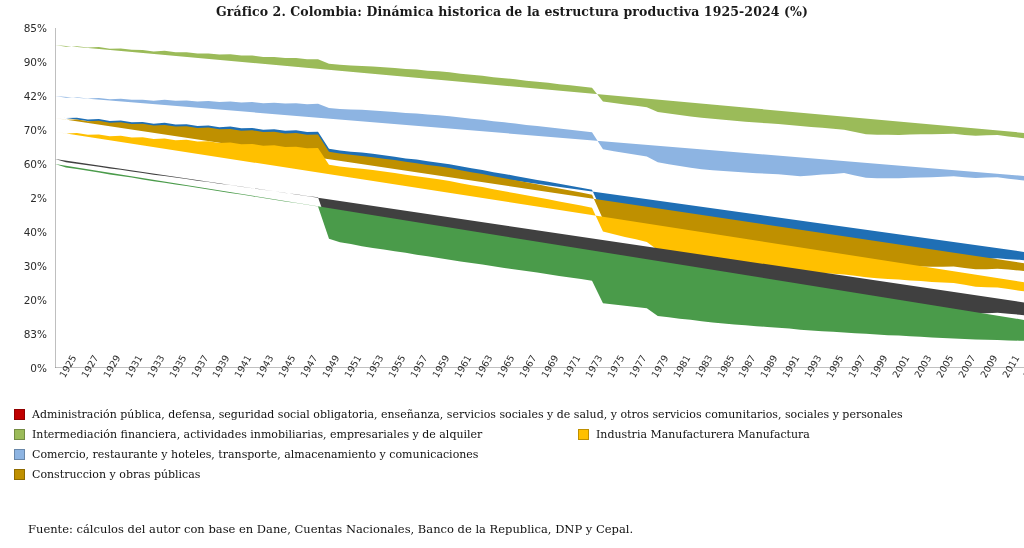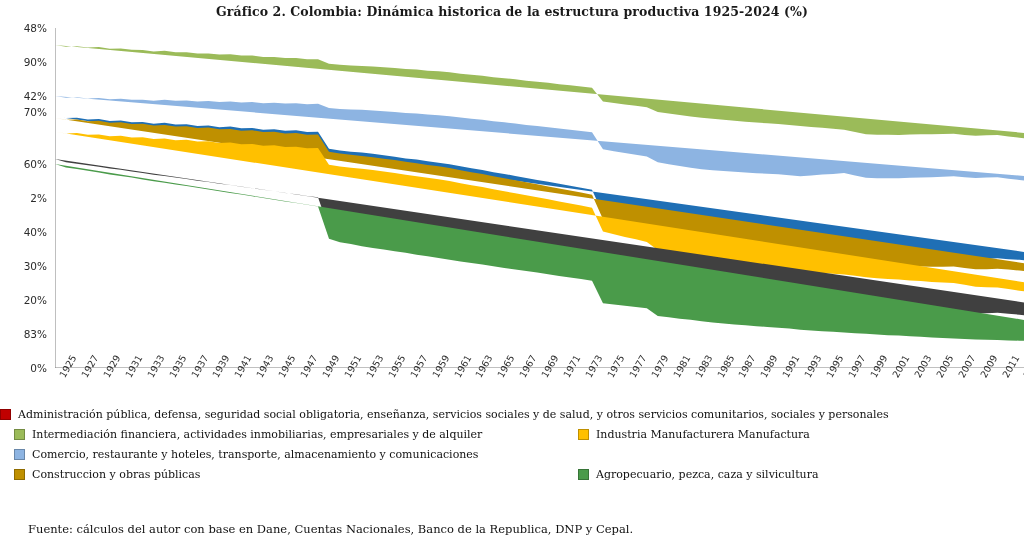--- a/index.html
+++ b/index.html
@@ -98,24 +98,24 @@
 
 <div id="chart-area">
   <div class="ylabels" id="ylabels">
       <div class="ylabel" style="top: 340px;">0%</div>
       <div class="ylabel" style="top: 306px;">83%</div>
       <div class="ylabel" style="top: 272px;">20%</div>
       <div class="ylabel" style="top: 238px;">30%</div>
       <div class="ylabel" style="top: 204px;">40%</div>
       <div class="ylabel" style="top: 170px;">2%</div>
       <div class="ylabel" style="top: 136px;">60%</div>
-      <div class="ylabel" style="top: 84px;">70%</div>
+      <div class="ylabel" style="top: 102px;">70%</div>
       <div class="ylabel" style="top: 68px;">42%</div>
       <div class="ylabel" style="top: 34px;">90%</div>
-      <div class="ylabel" style="top: 0px;">48%</div>
+      <div class="ylabel" style="top: 0px;">85%</div>
     </div>
   <div id="plot-wrap">
     <svg id="plot" viewBox="0 0 1085 340" preserveAspectRatio="none">
         <path d="M 0.00 0.00 L 10.96 0.00 L 21.92 0.00 L 32.88 0.00 L 43.84 0.00 L 54.80 0.00 L 65.76 0.00 L 76.72 -0.00 L 87.68 0.00 L 98.64 0.00 L 109.60 0.00 L 120.56 0.00 L 131.52 0.00 L 142.47 0.00 L 153.43 0.00 L 164.39 0.00 L 175.35 0.00 L 186.31 -0.00 L 197.27 0.00 L 208.23 0.00 L 219.19 0.00 L 230.15 0.00 L 241.11 -0.00 L 252.07 -0.00 L 263.03 -0.00 L 273.99 0.00 L 284.95 -0.00 L 295.91 0.00 L 306.87 0.00 L 317.83 0.00 L 328.79 -0.00 L 339.75 -0.00 L 350.71 -0.00 L 361.67 0.00 L 372.63 0.00 L 383.59 -0.00 L 394.55 -0.00 L 405.51 0.00 L 416.46 -0.00 L 427.42 0.00 L 438.38 0.00 L 449.34 -0.00 L 460.30 0.00 L 471.26 0.00 L 482.22 -0.00 L 493.18 -0.00 L 504.14 -0.00 L 515.10 0.00 L 526.06 0.00 L 537.02 0.00 L 547.98 0.00 L 558.94 -0.00 L 569.90 0.00 L 580.86 0.00 L 591.82 0.00 L 602.78 0.00 L 613.74 0.00 L 624.70 0.00 L 635.66 -0.00 L 646.62 0.00 L 657.58 0.00 L 668.54 0.00 L 679.49 0.00 L 690.45 -0.00 L 701.41 0.00 L 712.37 -0.00 L 723.33 0.00 L 734.29 0.00 L 745.25 0.00 L 756.21 0.00 L 767.17 -0.00 L 778.13 -0.00 L 789.09 0.00 L 800.05 0.00 L 811.01 -0.00 L 821.97 0.00 L 832.93 0.00 L 843.89 0.00 L 854.85 0.00 L 865.81 0.00 L 876.77 0.00 L 887.73 -0.00 L 898.69 0.00 L 909.65 0.00 L 920.61 0.00 L 931.57 0.00 L 942.53 0.00 L 953.48 0.00 L 964.44 0.00 L 975.40 0.00 L 986.36 0.00 L 997.32 0.00 L 1008.28 0.00 L 1019.24 0.00 L 1030.20 0.00 L 1041.16 0.00 L 1052.12 0.00 L 1063.08 -0.00 L 1074.04 0.00 L 1085.00 NaN L 1085 340 L 0 340 Z" fill="#c00000" stroke="none"></path>
         <path d="M 0.00 17.00 L 10.96 18.70 L 21.92 18.36 L 32.88 19.38 L 43.84 19.04 L 54.80 20.72 L 65.76 20.40 L 76.72 21.76 L 87.68 22.08 L 98.64 23.44 L 109.60 22.78 L 120.56 24.14 L 131.52 24.14 L 142.47 25.50 L 153.43 25.50 L 164.39 26.52 L 175.35 26.18 L 186.31 27.54 L 197.27 27.54 L 208.23 28.90 L 219.19 28.90 L 230.15 29.92 L 241.11 29.92 L 252.07 31.28 L 263.03 31.28 L 273.99 35.70 L 284.95 36.72 L 295.91 37.40 L 306.87 37.89 L 317.83 38.57 L 328.79 39.28 L 339.75 39.96 L 350.71 40.98 L 361.67 41.61 L 372.63 42.63 L 383.59 43.30 L 394.55 44.32 L 405.51 45.63 L 416.46 46.73 L 427.42 47.80 L 438.38 49.20 L 449.34 50.22 L 460.30 51.34 L 471.26 52.70 L 482.22 53.83 L 493.18 54.85 L 504.14 56.27 L 515.10 57.35 L 526.06 58.49 L 537.02 59.80 L 547.98 73.39 L 558.94 75.10 L 569.90 76.47 L 580.86 77.83 L 591.82 79.28 L 602.78 83.96 L 613.74 85.43 L 624.70 86.91 L 635.66 88.47 L 646.62 89.84 L 657.58 90.76 L 668.54 91.76 L 679.49 92.67 L 690.45 93.65 L 701.41 94.54 L 712.37 95.27 L 723.33 95.99 L 734.29 97.05 L 745.25 98.10 L 756.21 99.06 L 767.17 99.72 L 778.13 100.73 L 789.09 101.63 L 800.05 103.94 L 811.01 106.17 L 821.97 106.63 L 832.93 106.75 L 843.89 106.88 L 854.85 106.56 L 865.81 106.25 L 876.77 106.17 L 887.73 105.98 L 898.69 105.70 L 909.65 106.92 L 920.61 107.81 L 931.57 107.28 L 942.53 107.06 L 953.48 108.46 L 964.44 109.76 L 975.40 111.17 L 986.36 112.79 L 997.32 114.09 L 1008.28 114.97 L 1019.24 115.73 L 1030.20 115.72 L 1041.16 115.83 L 1052.12 115.60 L 1063.08 114.96 L 1074.04 114.42 L 1085.00 NaN L 1085 340 L 0 340 Z" fill="#9bbb59" stroke="none"></path>
         <path d="M 0.00 68.00 L 10.96 69.70 L 21.92 69.36 L 32.88 70.38 L 43.84 70.04 L 54.80 71.33 L 65.76 70.72 L 76.72 71.74 L 87.68 71.67 L 98.64 72.69 L 109.60 71.74 L 120.56 72.76 L 131.52 72.42 L 142.47 73.44 L 153.43 73.10 L 164.39 74.12 L 175.35 73.44 L 186.31 74.46 L 197.27 74.12 L 208.23 75.14 L 219.19 74.80 L 230.15 75.48 L 241.11 75.14 L 252.07 76.16 L 263.03 75.82 L 273.99 79.90 L 284.95 80.92 L 295.91 81.60 L 306.87 81.87 L 317.83 82.55 L 328.79 83.31 L 339.75 83.98 L 350.71 85.00 L 361.67 85.59 L 372.63 86.61 L 383.59 87.28 L 394.55 88.30 L 405.51 89.56 L 416.46 90.76 L 427.42 91.86 L 438.38 93.31 L 449.34 94.33 L 460.30 95.54 L 471.26 96.90 L 482.22 98.12 L 493.18 99.14 L 504.14 100.60 L 515.10 101.73 L 526.06 102.96 L 537.02 104.22 L 547.98 121.18 L 558.94 123.23 L 569.90 124.94 L 580.86 126.65 L 591.82 128.48 L 602.78 134.27 L 613.74 136.14 L 624.70 138.02 L 635.66 139.82 L 646.62 141.32 L 657.58 142.33 L 668.54 143.12 L 679.49 143.77 L 690.45 144.55 L 701.41 145.18 L 712.37 145.76 L 723.33 146.34 L 734.29 147.24 L 745.25 148.15 L 756.21 147.58 L 767.17 146.57 L 778.13 145.91 L 789.09 145.09 L 800.05 147.53 L 811.01 149.84 L 821.97 150.22 L 832.93 150.26 L 843.89 150.29 L 854.85 149.85 L 865.81 149.41 L 876.77 149.16 L 887.73 148.77 L 898.69 148.24 L 909.65 149.30 L 920.61 150.03 L 931.57 149.42 L 942.53 149.24 L 953.48 150.68 L 964.44 151.98 L 975.40 153.42 L 986.36 155.05 L 997.32 156.47 L 1008.28 157.43 L 1019.24 158.23 L 1030.20 158.10 L 1041.16 158.12 L 1052.12 157.70 L 1063.08 157.17 L 1074.04 156.67 L 1085.00 NaN L 1085 340 L 0 340 Z" fill="#8db4e2" stroke="none"></path>
         <path d="M 0.00 88.40 L 10.96 90.10 L 21.92 89.76 L 32.88 91.46 L 43.84 91.12 L 54.80 93.07 L 65.76 92.48 L 76.72 94.18 L 87.68 94.09 L 98.64 95.78 L 109.60 94.86 L 120.56 96.56 L 131.52 96.22 L 142.47 97.92 L 153.43 97.58 L 164.39 99.28 L 175.35 98.60 L 186.31 100.30 L 197.27 99.96 L 208.23 101.66 L 219.19 101.32 L 230.15 102.68 L 241.11 102.34 L 252.07 104.04 L 263.03 103.70 L 273.99 120.70 L 284.95 122.40 L 295.91 123.76 L 306.87 124.50 L 317.83 125.85 L 328.79 127.33 L 339.75 128.69 L 350.71 130.38 L 361.67 131.60 L 372.63 133.29 L 383.59 134.65 L 394.55 136.34 L 405.51 138.23 L 416.46 140.20 L 427.42 142.03 L 438.38 144.21 L 449.34 145.91 L 460.30 147.90 L 471.26 149.94 L 482.22 151.94 L 493.18 153.65 L 504.14 155.85 L 515.10 157.71 L 526.06 159.74 L 537.02 161.63 L 547.98 186.04 L 558.94 188.78 L 569.90 191.16 L 580.86 193.55 L 591.82 196.14 L 602.78 203.65 L 613.74 206.29 L 624.70 208.94 L 635.66 211.29 L 646.62 213.19 L 657.58 214.52 L 668.54 215.71 L 679.49 216.67 L 690.45 217.84 L 701.41 218.79 L 712.37 219.82 L 723.33 220.85 L 734.29 222.20 L 745.25 223.55 L 756.21 223.88 L 767.17 223.54 L 778.13 223.54 L 789.09 223.32 L 800.05 225.33 L 811.01 227.11 L 821.97 228.01 L 832.93 228.56 L 843.89 229.12 L 854.85 229.11 L 865.81 229.10 L 876.77 229.20 L 887.73 229.08 L 898.69 228.74 L 909.65 230.14 L 920.61 231.21 L 931.57 231.10 L 942.53 230.34 L 953.48 231.21 L 964.44 231.86 L 975.40 232.73 L 986.36 233.71 L 997.32 234.71 L 1008.28 235.16 L 1019.24 235.38 L 1030.20 236.34 L 1041.16 237.51 L 1052.12 238.00 L 1063.08 238.36 L 1074.04 238.59 L 1085.00 NaN L 1085 340 L 0 340 Z" fill="#1f6fb5" stroke="none"></path>
         <path d="M 0.00 90.10 L 10.96 91.80 L 21.92 91.46 L 32.88 93.16 L 43.84 92.82 L 54.80 94.77 L 65.76 94.18 L 76.72 95.88 L 87.68 95.78 L 98.64 97.48 L 109.60 96.90 L 120.56 98.60 L 131.52 98.26 L 142.47 99.96 L 153.43 99.62 L 164.39 101.32 L 175.35 100.98 L 186.31 102.68 L 197.27 102.34 L 208.23 104.04 L 219.19 103.70 L 230.15 105.40 L 241.11 105.06 L 252.07 106.76 L 263.03 106.42 L 273.99 123.76 L 284.95 125.46 L 295.91 126.82 L 306.87 127.88 L 317.83 129.23 L 328.79 130.72 L 339.75 132.07 L 350.71 133.76 L 361.67 135.32 L 372.63 137.01 L 383.59 138.37 L 394.55 140.06 L 405.51 142.29 L 416.46 144.26 L 427.42 146.10 L 438.38 148.28 L 449.34 150.32 L 460.30 152.32 L 471.26 154.36 L 482.22 156.37 L 493.18 158.42 L 504.14 160.62 L 515.10 162.49 L 526.06 164.53 L 537.02 166.75 L 547.98 191.16 L 558.94 193.90 L 569.90 196.63 L 580.86 199.02 L 591.82 201.61 L 602.78 209.55 L 613.74 212.20 L 624.70 214.85 L 635.66 217.53 L 646.62 219.41 L 657.58 221.05 L 668.54 222.22 L 679.49 223.49 L 690.45 224.63 L 701.41 225.88 L 712.37 226.89 L 723.33 228.23 L 734.29 229.57 L 745.25 231.23 L 756.21 231.57 L 767.17 231.57 L 778.13 231.57 L 789.09 231.68 L 800.05 233.71 L 811.01 235.85 L 821.97 236.73 L 832.93 237.60 L 843.89 238.13 L 854.85 238.43 L 865.81 238.40 L 876.77 238.79 L 887.73 238.63 L 898.69 238.56 L 909.65 239.92 L 920.61 241.28 L 931.57 241.14 L 942.53 240.73 L 953.48 241.60 L 964.44 242.58 L 975.40 243.46 L 986.36 244.76 L 997.32 245.79 L 1008.28 246.59 L 1019.24 246.83 L 1030.20 248.07 L 1041.16 249.22 L 1052.12 249.98 L 1063.08 250.37 L 1074.04 250.94 L 1085.00 NaN L 1085 340 L 0 340 Z" fill="#bf9000" stroke="none"></path>
         <path d="M 0.00 103.70 L 10.96 105.40 L 21.92 105.06 L 32.88 106.76 L 43.84 106.42 L 54.80 108.35 L 65.76 107.78 L 76.72 109.48 L 87.68 109.37 L 98.64 111.07 L 109.60 110.50 L 120.56 112.20 L 131.52 111.86 L 142.47 113.56 L 153.43 113.22 L 164.39 114.92 L 175.35 114.58 L 186.31 116.28 L 197.27 115.94 L 208.23 117.64 L 219.19 117.30 L 230.15 119.00 L 241.11 118.66 L 252.07 120.36 L 263.03 120.02 L 273.99 136.68 L 284.95 138.38 L 295.91 139.74 L 306.87 140.74 L 317.83 142.09 L 328.79 143.59 L 339.75 144.94 L 350.71 146.63 L 361.67 148.18 L 372.63 149.87 L 383.59 151.22 L 394.55 152.92 L 405.51 155.13 L 416.46 157.13 L 427.42 158.98 L 438.38 161.18 L 449.34 163.21 L 460.30 165.24 L 471.26 167.28 L 482.22 169.32 L 493.18 171.36 L 504.14 173.58 L 515.10 175.46 L 526.06 177.53 L 537.02 179.74 L 547.98 203.45 L 558.94 206.18 L 569.90 208.92 L 580.86 211.31 L 591.82 213.91 L 602.78 222.04 L 613.74 224.70 L 624.70 227.36 L 635.66 230.02 L 646.62 231.85 L 657.58 233.43 L 668.54 234.54 L 679.49 235.75 L 690.45 236.85 L 701.41 238.03 L 712.37 239.01 L 723.33 240.32 L 734.29 241.61 L 745.25 243.24 L 756.21 244.29 L 767.17 244.96 L 778.13 245.63 L 789.09 246.39 L 800.05 247.79 L 811.01 249.29 L 821.97 250.14 L 832.93 250.98 L 843.89 251.49 L 854.85 252.42 L 865.81 253.01 L 876.77 254.01 L 887.73 254.42 L 898.69 254.92 L 909.65 256.87 L 920.61 258.82 L 931.57 259.29 L 942.53 259.54 L 953.48 261.09 L 964.44 262.71 L 975.40 264.26 L 986.36 266.21 L 997.32 267.96 L 1008.28 269.45 L 1019.24 269.71 L 1030.20 270.24 L 1041.16 270.70 L 1052.12 270.70 L 1063.08 270.51 L 1074.04 270.44 L 1085.00 NaN L 1085 340 L 0 340 Z" fill="#ffc000" stroke="none"></path>
         <path d="M 0.00 130.90 L 10.96 134.30 L 21.92 135.66 L 32.88 137.36 L 43.84 138.72 L 54.80 140.62 L 65.76 141.78 L 76.72 143.48 L 87.68 145.03 L 98.64 146.73 L 109.60 147.90 L 120.56 149.60 L 131.52 150.96 L 142.47 152.66 L 153.43 154.02 L 164.39 155.72 L 175.35 157.08 L 186.31 158.78 L 197.27 160.14 L 208.23 161.84 L 219.19 163.20 L 230.15 164.90 L 241.11 166.26 L 252.07 167.96 L 263.03 169.32 L 273.99 201.28 L 284.95 204.68 L 295.91 206.04 L 306.87 208.40 L 317.83 209.75 L 328.79 211.31 L 339.75 212.67 L 350.71 214.36 L 361.67 215.84 L 372.63 217.53 L 383.59 218.89 L 394.55 220.58 L 405.51 222.05 L 416.46 223.51 L 427.42 224.75 L 438.38 226.33 L 449.34 227.68 L 460.30 229.16 L 471.26 230.52 L 482.22 232.00 L 493.18 233.37 L 504.14 234.96 L 515.10 236.22 L 526.06 237.73 L 537.02 239.20 L 547.98 261.49 L 558.94 262.51 L 569.90 263.53 L 580.86 264.22 L 591.82 265.17 L 602.78 272.35 L 613.74 273.32 L 624.70 274.29 L 635.66 275.12 L 646.62 276.08 L 657.58 276.74 L 668.54 277.00 L 679.49 277.31 L 690.45 277.56 L 701.41 277.87 L 712.37 278.06 L 723.33 278.58 L 734.29 279.09 L 745.25 279.94 L 756.21 280.43 L 767.17 280.43 L 778.13 280.43 L 789.09 280.49 L 800.05 281.32 L 811.01 282.21 L 821.97 282.33 L 832.93 282.44 L 843.89 282.22 L 854.85 282.39 L 865.81 282.23 L 876.77 282.45 L 887.73 282.40 L 898.69 282.41 L 909.65 283.93 L 920.61 285.44 L 931.57 285.22 L 942.53 284.85 L 953.48 285.77 L 964.44 286.74 L 975.40 287.67 L 986.36 288.97 L 997.32 290.12 L 1008.28 291.01 L 1019.24 290.96 L 1030.20 291.10 L 1041.16 291.20 L 1052.12 290.78 L 1063.08 290.32 L 1074.04 289.94 L 1085.00 NaN L 1085 340 L 0 340 Z" fill="#404040" stroke="none"></path>
@@ -167,39 +167,35 @@
       <div class="xlabel" style="left: 856.848px; top: 2px;">2003</div>
       <div class="xlabel" style="left: 878.768px; top: 2px;">2005</div>
       <div class="xlabel" style="left: 900.687px; top: 2px;">2007</div>
       <div class="xlabel" style="left: 922.606px; top: 2px;">2009</div>
       <div class="xlabel" style="left: 944.525px; top: 2px;">2011</div>
       <div class="xlabel" style="left: 966.444px; top: 2px;">2013</div>
     </div>
 </div>
 
 <div id="legend">
-    <div class="legend-row" style="left: 0; top: 0px;">
+    <div class="legend-row" style="left: 14px; top: 0px;">
       <span class="swatch" style="background: rgb(192, 0, 0);"></span>
       <span class="legend-label">Administración pública, defensa, seguridad social obligatoria, enseñanza, servicios sociales y de salud, y otros servicios comunitarios, sociales y personales</span>
     </div>
     <div class="legend-row" style="left: 14px; top: 20px; text-align: right;">
       <span class="swatch" style="background: rgb(155, 187, 89);"></span>
       <span class="legend-label">Intermediación financiera, actividades inmobiliarias, empresariales y de alquiler</span>
     </div>
     <div class="legend-row" style="left: 14px; top: 40px;">
       <span class="swatch" style="background: rgb(141, 180, 226);"></span>
       <span class="legend-label">Comercio, restaurante y hoteles, transporte, almacenamiento y comunicaciones</span>
     </div>
     <div class="legend-row" style="left: 14px; top: 60px;">
       <span class="swatch" style="background: rgb(191, 144, 0);"></span>
       <span class="legend-label">Construccion y obras públicas</span>
     </div>
     <div class="legend-row" style="left: 578px; top: 20px;">
       <span class="swatch" style="background: rgb(255, 192, 0);"></span>
       <span class="legend-label">Industria Manufacturera Manufactura</span>
     </div>
-    <div class="legend-row" style="left: 578px; top: 60px;">
-      <span class="swatch" style="background: rgb(74, 155, 74);"></span>
-      <span class="legend-label">Agropecuario, pezca, caza y silvicultura</span>
-    </div>
   </div>
 
 <div id="source">Fuente: cálculos del autor con base en Dane, Cuentas Nacionales, Banco de la Republica, DNP y Cepal.</div>
 
 </body></html>

